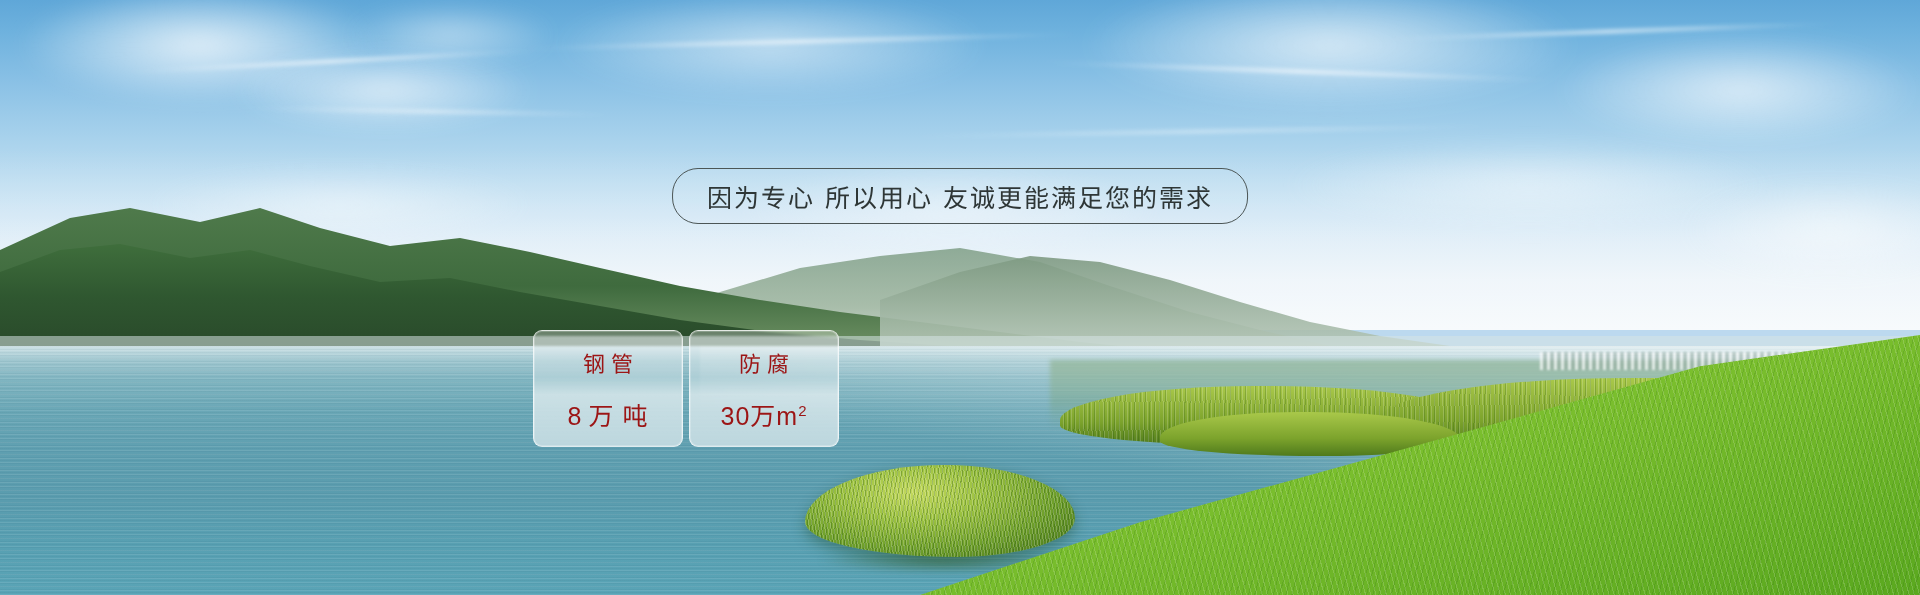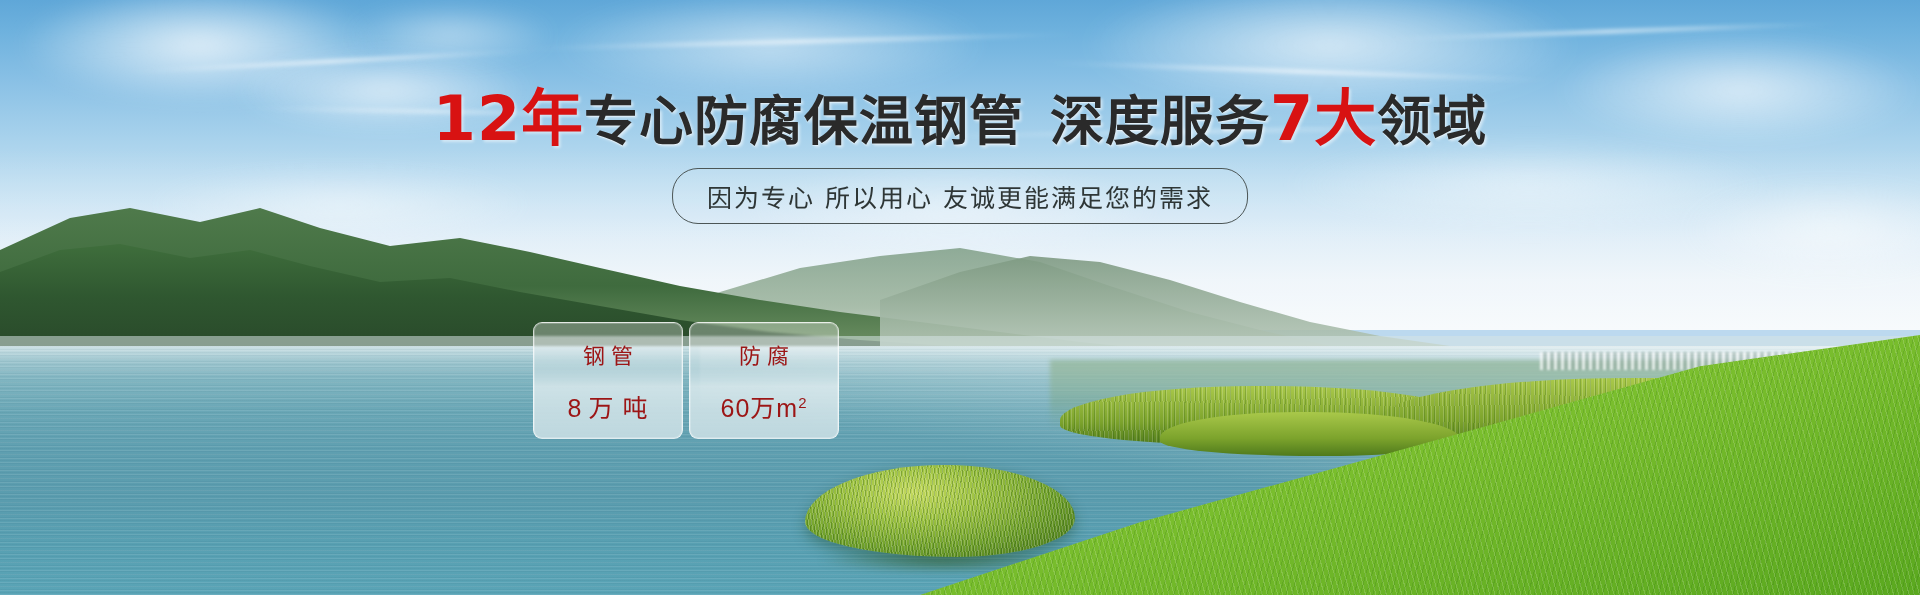--- a/index.html
+++ b/index.html
@@ -167,21 +167,21 @@
     font-size:25px;
     color:#2e3636;
     letter-spacing:2px;
     white-space:nowrap;
     background:rgba(255,255,255,.04);
     font-family:"DejaVu Sans","Liberation Sans",sans-serif;
   }
 
   
   .cards{
-    position:absolute;left:533px;top:322px;
+    position:absolute;left:533px;top:330px;
     display:flex;
     gap:6px;
   }
   .card{
     width:148px;height:115px;
     border-radius:9px;
     background:linear-gradient(to bottom, rgba(255,255,255,.30) 0%, rgba(255,255,255,.32) 40%, rgba(255,255,255,.62) 55%, rgba(255,255,255,.58) 100%);
     border:1px solid rgba(255,255,255,.70);
     box-shadow:inset 0 0 0 1px rgba(255,255,255,.22);
     display:flex;flex-direction:column;align-items:center;justify-content:center;
@@ -271,34 +271,31 @@
   <div class="marsh" style="left:1160px;top:412px;width:300px;height:44px;"></div>
   <div class="marsh" style="left:1640px;top:430px;width:280px;height:48px;"></div>
 
   <div class="island-refl"></div>
   <div class="island"></div>
   <div class="island-tex"></div>
 
   <div class="grass-right"></div>
   <div class="grass-right-tex"></div>
 
-  <div class="headline">
-    <span class="hl-red">12</span><span class="hl-red">年</span><span>专心防腐保温钢管</span><span class="hl-gap"></span><span>深度服务</span><span class="hl-red">7</span><span class="hl-red">大</span><span>领域</span>
-  </div>
 
   <div class="subpill">因为专心 所以用心  友诚更能满足您的需求</div>
 
   <div class="cards">
 
     <div class="card">
       <div class="card-title">钢管</div>
       <div class="card-value"><span>8</span><span class="sp"></span><span>万 吨</span></div>
     </div>
 
     <div class="card">
       <div class="card-title">防腐</div>
-      <div class="card-value"><span>60</span><span>万m</span><sup>2</sup></div>
+      <div class="card-value"><span>30</span><span>万m</span><sup>2</sup></div>
     </div>
 
 
   </div>
 
 </div>
 
 </body></html>

